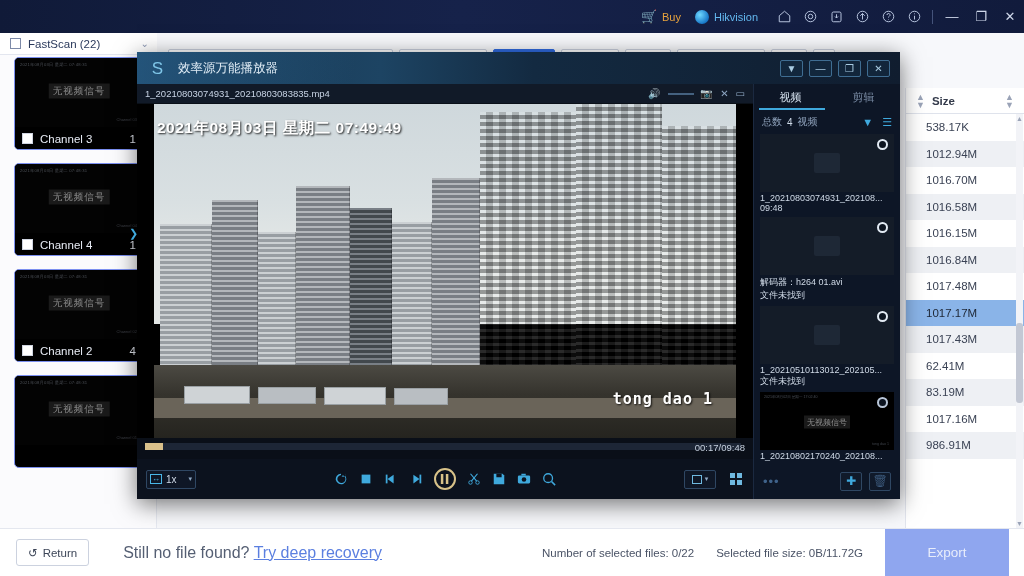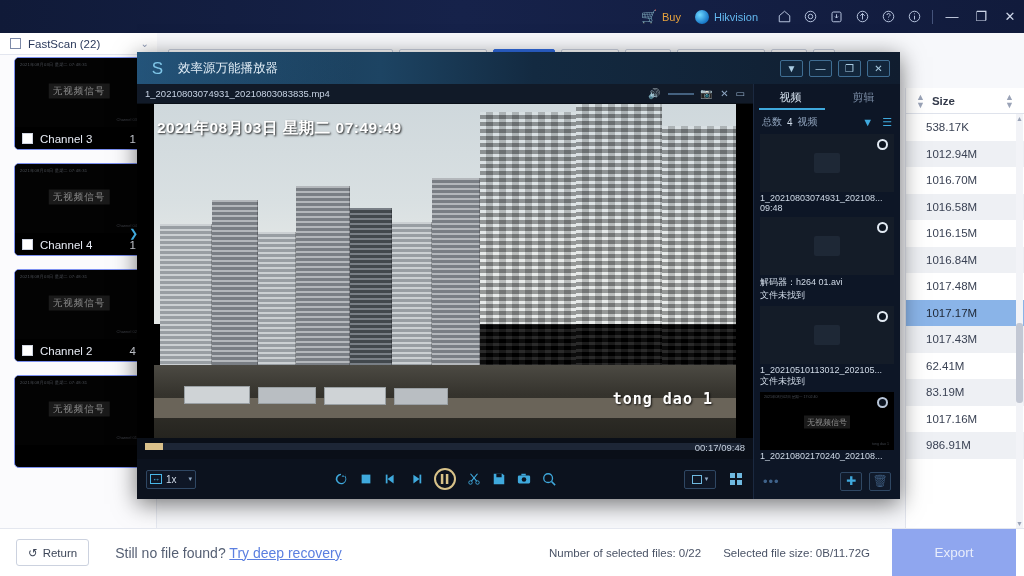--- a/index.html
+++ b/index.html
@@ -358,26 +358,26 @@
   .bottom {
     position: absolute; left: 0; bottom: 0; width: 1024px; height: 48px;
     background: #fff; border-top: 1px solid #e4e7ef;
     display: flex; align-items: center;
   }
   .btn-return {
     margin-left: 16px; height: 27px; padding: 0 11px; border: 1px solid #ccd2df;
     border-radius: 3px; background: #fff; display: flex; align-items: center;
     gap: 5px; color: #3d4658; font-size: 11.5px; cursor: pointer;
   }
-  .nofile { margin-left: 26px; color: #555f73; font-size: 14px; }
+  .nofile { margin-left: 34px; color: #555f73; font-size: 16px; }
   .nofile a { color: #5b7fe0; text-decoration: underline; cursor: pointer; }
   .bstat { margin-left: auto; color: #4a5366; font-size: 11.5px; }
   .bstat2 { margin-left: 22px; color: #4a5366; font-size: 11.5px; }
   .btn-export {
-    margin-left: 22px; margin-right: 8px; width: 124px; height: 48px;
+    margin-left: 22px; margin-right: 15px; width: 124px; height: 48px;
     background: #8fa6ef; color: #e8edfb; font-size: 13.5px;
     display: flex; align-items: center; justify-content: center; cursor: pointer;
   }
 </style>
 </head>
 <body>
 
 <div id="app">
 
   <div class="page-bg"></div>

